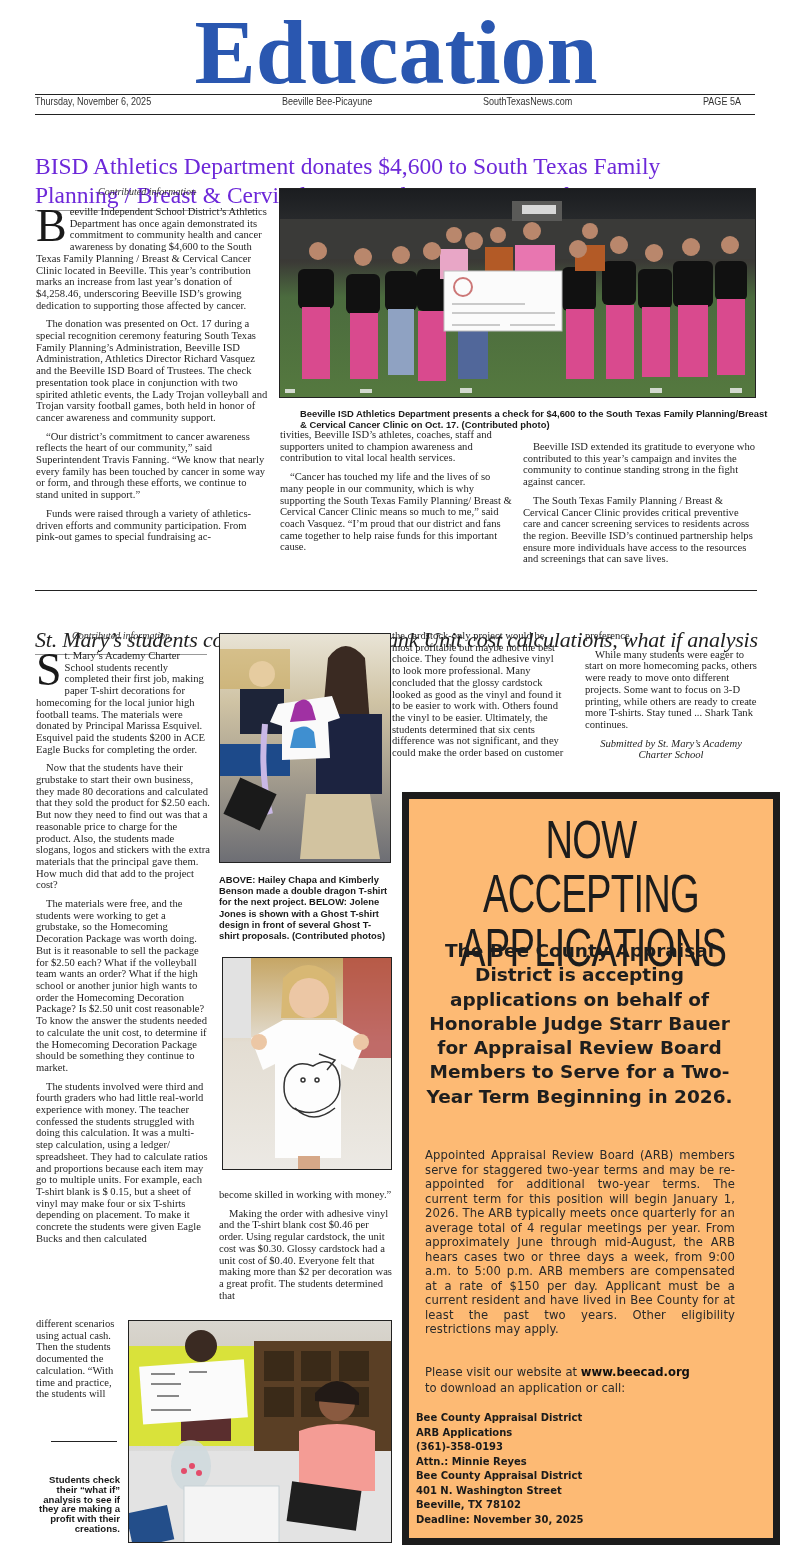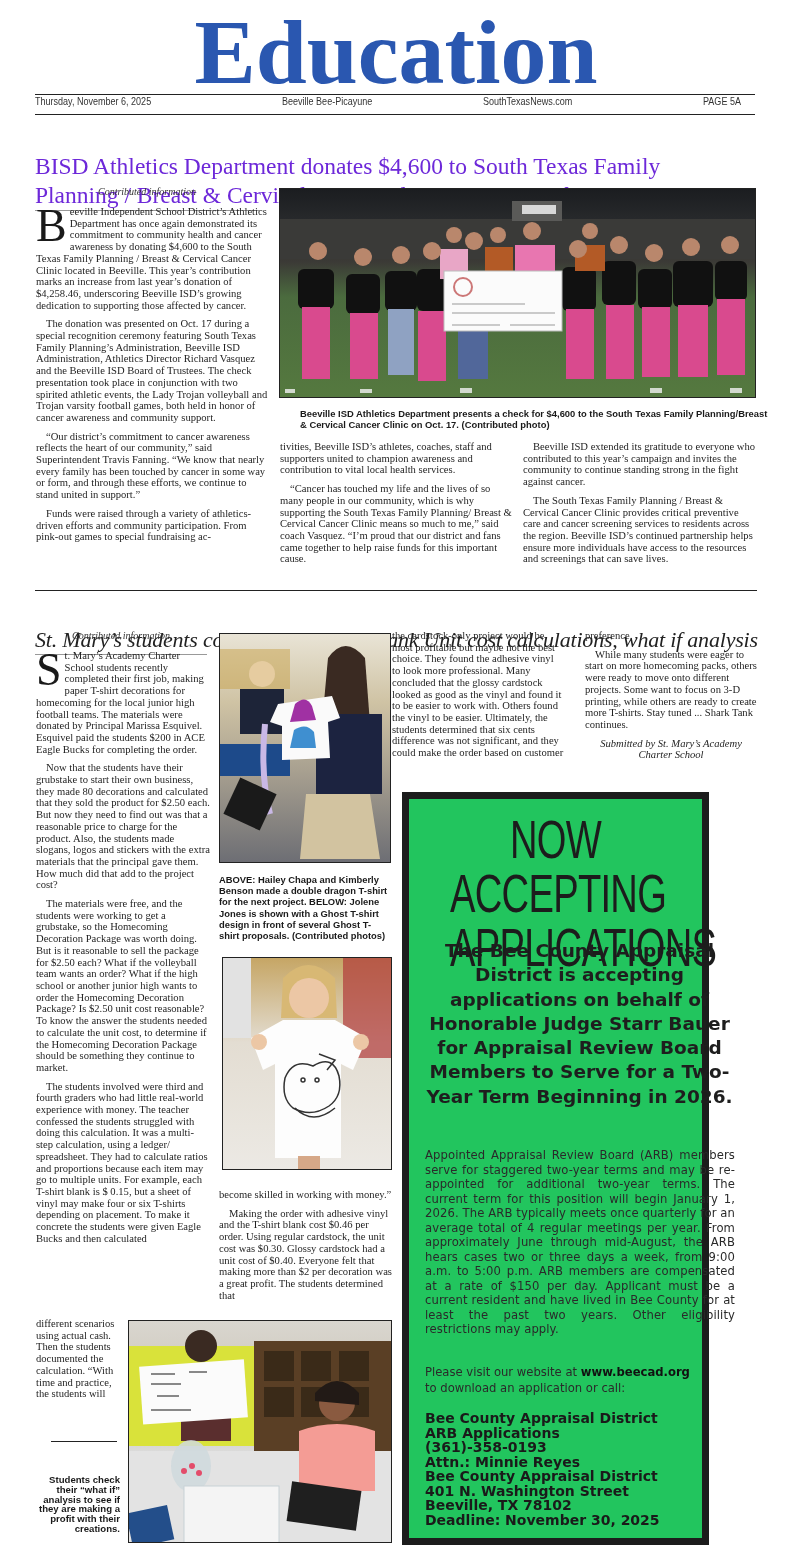--- a/index.html
+++ b/index.html
@@ -22,27 +22,27 @@
   .body-text { font-family: "Liberation Serif", serif; font-size: 10.6px; line-height: 11.7px; color: #1e1e1e; text-align: left; }
   .body-text p { text-indent: 10px; margin-bottom: 7px; }
   .body-text p.first { text-indent: 0; }
   .dropcap { float: left; font-family: "Liberation Serif", serif; font-size: 46px; line-height: 36px; margin: 2px 3px 0 0; color: #1a1a1a; }
 
   .caption { font-family: "Liberation Sans", sans-serif; font-weight: bold; font-size: 9.4px; line-height: 11px; color: #1a1a1a; }
 
   .photo { border: 1.5px solid #222; overflow: hidden; }
 
   
-  .ad { left: 402px; top: 792px; width: 307px; height: 753px; border: 7px solid #1c1c1c; background: #22c55e; }
+  .ad { left: 402px; top: 792px; width: 378px; height: 753px; border: 7px solid #1c1c1c; background: #fdba74; }
   .ad-title { position: absolute; left: 0; top: 14px; width: 100%; text-align: center; font-family: "Liberation Sans", sans-serif; font-size: 53px; line-height: 54px; color: #1c1c1c; transform: scaleX(0.72); transform-origin: center; letter-spacing: -1px; }
   .ad-sub { position: absolute; left: 14px; top: 140px; width: 313px; text-align: center; font-family: "DejaVu Sans", sans-serif; font-weight: bold; font-size: 18.5px; line-height: 24.3px; color: #1e1e1e; }
   .ad-body { position: absolute; left: 16px; top: 349px; width: 310px; font-family: "DejaVu Sans", sans-serif; font-size: 11.6px; line-height: 14.5px; color: #2a2a2a; text-align: justify; letter-spacing: 0.1px; }
   .ad-visit { position: absolute; left: 16px; top: 566px; width: 315px; font-family: "DejaVu Sans", sans-serif; font-size: 11.6px; line-height: 15.5px; color: #2a2a2a; }
   .ad-visit b { font-weight: bold; color: #111; }
-  .ad-contact { position: absolute; left: 16px; top: 612px; width: 315px; font-family: "DejaVu Sans", sans-serif; font-weight: bold; font-size: 14px; line-height: 14.5px; color: #1a1a1a; }
+  .ad-contact { position: absolute; left: 7px; top: 612px; width: 315px; font-family: "DejaVu Sans", sans-serif; font-weight: bold; font-size: 10px; line-height: 14.5px; color: #1a1a1a; }
 </style>
 </head>
 <body>
 
 <div class="abs masthead">Education</div>
 <div class="abs rule" style="top:94px;"></div>
 <div class="abs dateline">
   <span style="left:0;">Thursday, November 6, 2025</span>
   <span style="left:247px;">Beeville Bee-Picayune</span>
   <span style="left:448px;">SouthTexasNews.com</span>
@@ -128,21 +128,21 @@
           <line x1="172" y1="115" x2="245" y2="115"></line>
           <line x1="172" y1="124" x2="275" y2="124"></line>
           <line x1="172" y1="136" x2="220" y2="136"></line>
           <line x1="230" y1="136" x2="275" y2="136"></line>
         </g>
     </g>
   </svg>
 </div>
 <div class="abs caption" style="left:280px; top:408px; width:470px;margin-left:20px;">Beeville ISD Athletics Department presents a check for $4,600 to the South Texas Family Planning/Breast &amp; Cervical Cancer Clinic on Oct. 17. (Contributed photo)</div>
 
-<div class="abs body-text" style="left:280px; top:441px; width:232px;">
+<div class="abs body-text" style="left:280px; top:429px; width:232px;">
   <p class="first">tivities, Beeville ISD’s athletes, coaches, staff and supporters united to champion awareness and contribution to vital local health services.</p>
   <p>“Cancer has touched my life and the lives of so many people in our community, which is why supporting the South Texas Family Planning/ Breast &amp; Cervical Cancer Clinic means so much to me,” said coach Vasquez. “I’m proud that our district and fans came together to help raise funds for this important cause.</p>
 </div>
 <div class="abs body-text" style="left:523px; top:441px; width:234px;">
   <p>Beeville ISD extended its gratitude to everyone who contributed to this year’s campaign and invites the community to continue standing strong in the fight against cancer.</p>
   <p>The South Texas Family Planning / Breast &amp; Cervical Cancer Clinic provides critical preventive care and cancer screening services to residents across the region. Beeville ISD’s continued partnership helps ensure more individuals have access to the resources and screenings that can save lives.</p>
 </div>
 
 <div class="abs rule" style="top:590px; left:35px; width:722px; height:1.2px; background:#222;"></div>
 

